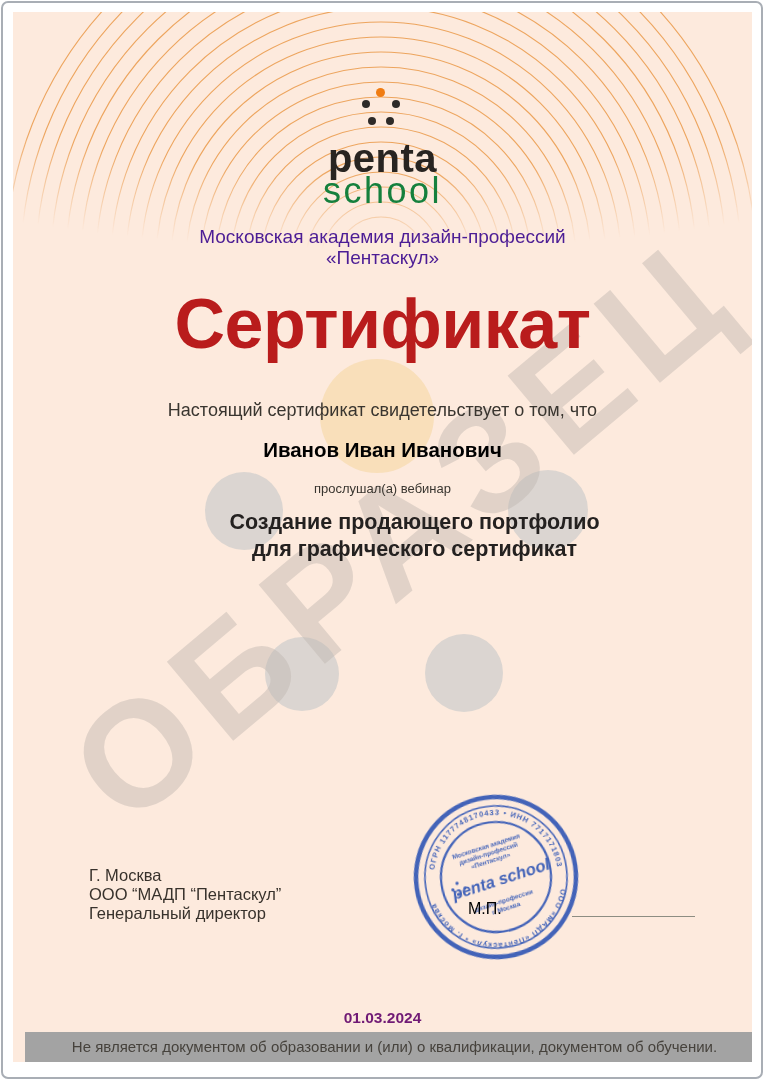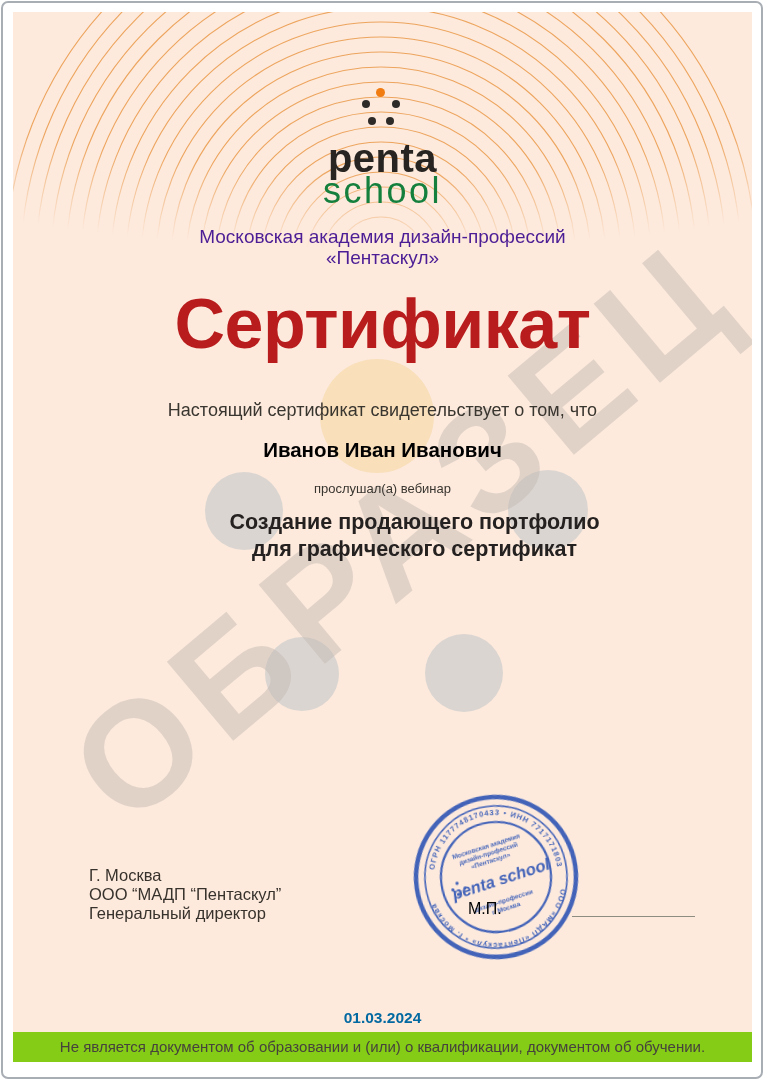--- a/index.html
+++ b/index.html
@@ -24,21 +24,21 @@
 
   .centered{position:absolute;left:0;width:100%;text-align:center;z-index:4;}
   .logo-penta{top:124px;font-size:40px;font-weight:800;color:#282421;letter-spacing:.5px;}
   .logo-school{top:158px;font-size:36px;font-weight:300;color:#15803d;letter-spacing:2.5px;}
   .academy{top:214px;font-size:19px;line-height:21px;color:#4c1d95;}
   .cert-title{top:272px;font-size:70px;font-weight:800;color:#b91c1c;letter-spacing:-.5px;}
   .statement{top:388px;font-size:18px;color:#39352f;}
   .recipient{top:426px;font-size:20.5px;font-weight:700;color:#000000;}
   .action{top:469px;font-size:13px;color:#39352f;}
   .course{top:497px;font-size:21.5px;font-weight:700;line-height:26.5px;color:#242120;padding-left:32px;}
-  .date-line{top:997px;font-size:15.5px;font-weight:700;color:#0369a1;z-index:6;}
+  .date-line{top:997px;font-size:15.5px;font-weight:700;color:#701a75;z-index:6;}
 
   
   .blob{position:absolute;border-radius:50%;z-index:2;}
   .blob.peach{background:#f8dcb2;opacity:.8;}
   .blob.gray{background:#d9d4d0;opacity:.95;}
 
   .watermark{
     position:absolute;left:390px;top:519px;z-index:3;white-space:nowrap;
     transform:translate(-50%,-50%) rotate(-40deg);
     font-size:150px;font-weight:700;letter-spacing:12px;
@@ -46,21 +46,21 @@
   }
 
   .left-block{position:absolute;left:76px;top:854px;font-size:16.5px;line-height:19px;color:#38322c;z-index:4;}
 
   .stamp{position:absolute;left:398px;top:780px;z-index:4;}
   .stamp-g{opacity:.9;filter:blur(.4px);}
   .stamp text{fill:#2f55b5;}
   .mp{position:absolute;left:455px;top:888px;width:48px;text-align:left;font-size:16px;color:#000000;z-index:5;}
   .sig-line{position:absolute;left:559px;top:904px;width:123px;border-top:1.5px solid #8d8d82;z-index:4;}
 
-  .footer-band{position:absolute;left:0;top:1020px;width:100%;height:30px;background:#84cc16;z-index:5;}
+  .footer-band{position:absolute;left:12px;top:1020px;width:100%;height:30px;background:#a3a3a3;z-index:5;}
   .disclaimer{width:100%;text-align:center;line-height:30px;font-size:15px;color:#46423c;}
 </style>
 </head>
 <body>
 
 <div class="screen">
   <div class="page">
 
     <svg class="ripples" width="739" height="250" viewBox="0 0 739 250">
       <g>

